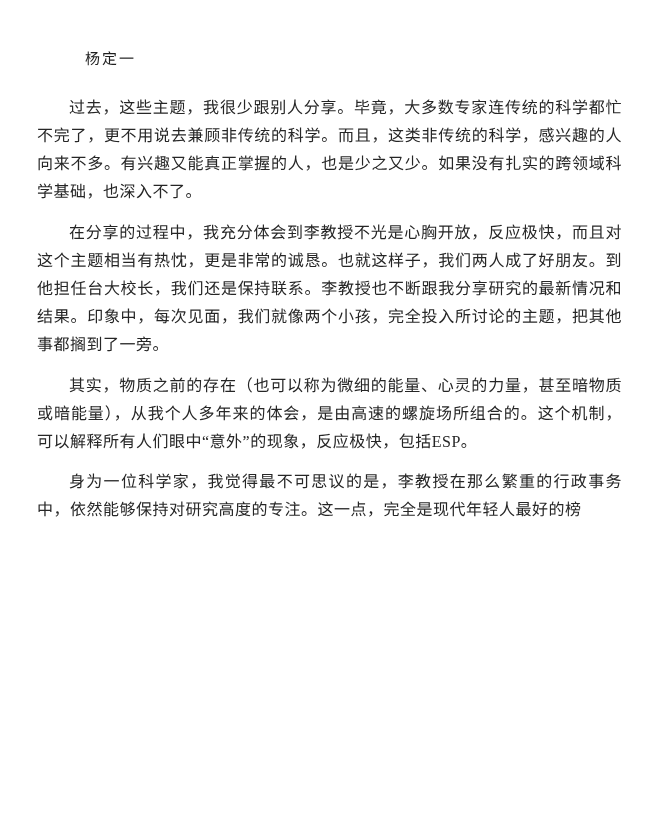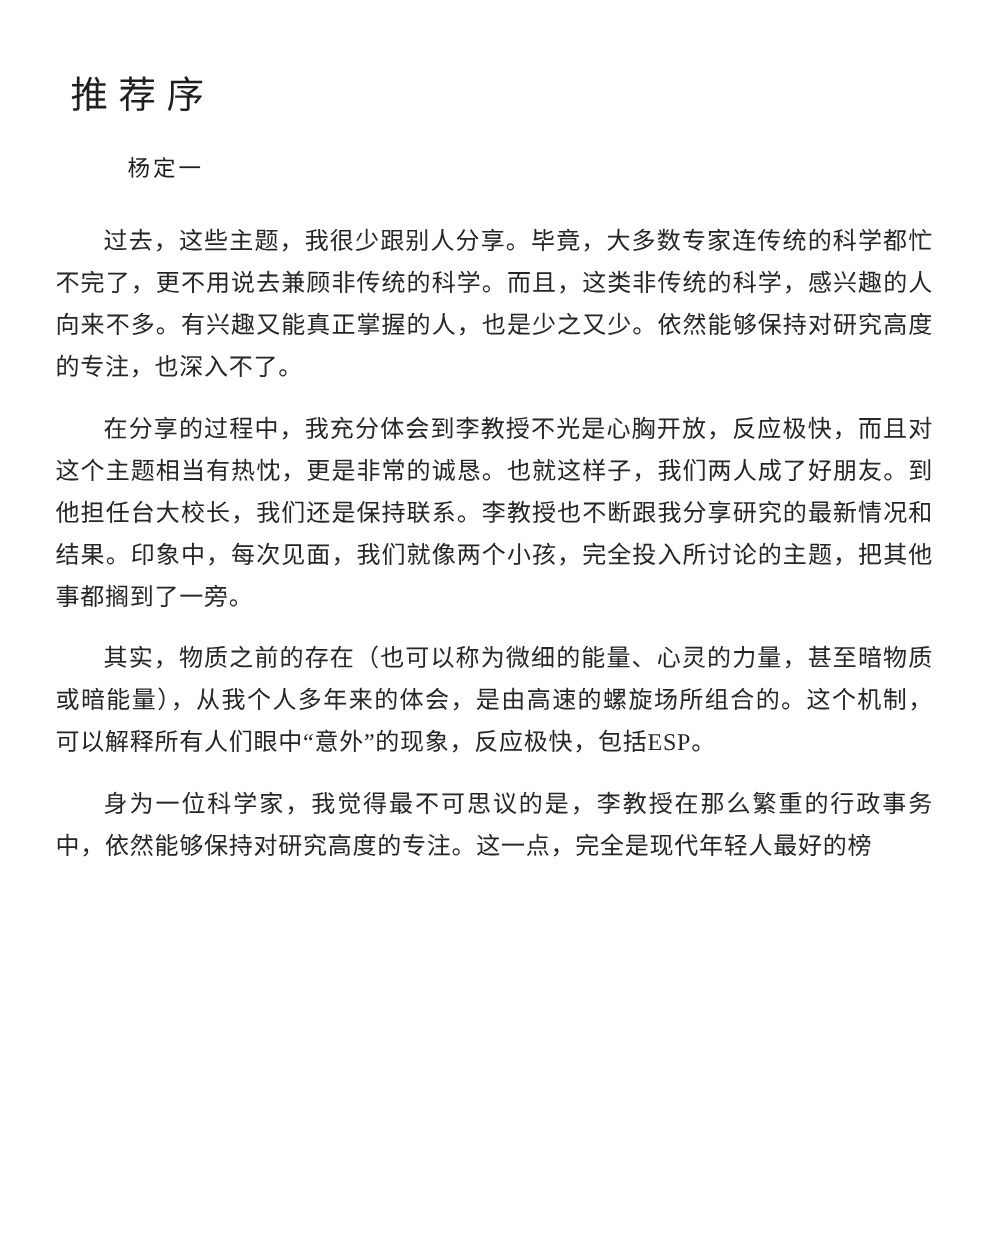--- a/index.html
+++ b/index.html
@@ -48,23 +48,22 @@
   }
   .body-text p:last-child {
     margin-bottom: 0;
     font-family: Liberation Mono, monospace;
   }
 </style>
 </head>
 <body>
 
 <div class="page">
-  <h1 class="doc-title">推荐序</h1>
 
   <div class="author-line">杨定一</div>
 
   <div class="body-text">
-    <p>过去，这些主题，我很少跟别人分享。毕竟，大多数专家连传统的科学都忙不完了，更不用说去兼顾非传统的科学。而且，这类非传统的科学，感兴趣的人向来不多。有兴趣又能真正掌握的人，也是少之又少。依然能够保持对研究高度的专注，也深入不了。</p>
+    <p>过去，这些主题，我很少跟别人分享。毕竟，大多数专家连传统的科学都忙不完了，更不用说去兼顾非传统的科学。而且，这类非传统的科学，感兴趣的人向来不多。有兴趣又能真正掌握的人，也是少之又少。如果没有扎实的跨领域科学基础，也深入不了。</p>
     <p>在分享的过程中，我充分体会到李教授不光是心胸开放，反应极快，而且对这个主题相当有热忱，更是非常的诚恳。也就这样子，我们两人成了好朋友。到他担任台大校长，我们还是保持联系。李教授也不断跟我分享研究的最新情况和结果。印象中，每次见面，我们就像两个小孩，完全投入所讨论的主题，把其他事都搁到了一旁。</p>
     <p>其实，物质之前的存在（也可以称为微细的能量、心灵的力量，甚至暗物质或暗能量），从我个人多年来的体会，是由高速的螺旋场所组合的。这个机制，可以解释所有人们眼中“意外”的现象，反应极快，包括ESP。</p>
     <p>身为一位科学家，我觉得最不可思议的是，李教授在那么繁重的行政事务中，依然能够保持对研究高度的专注。这一点，完全是现代年轻人最好的榜</p>
   </div>
 </div>
 
 </body></html>

